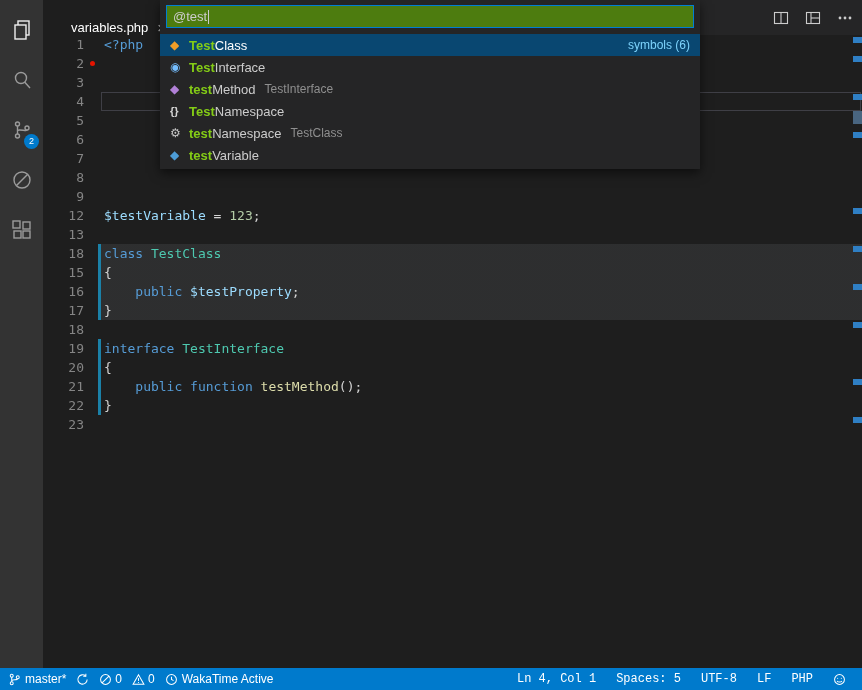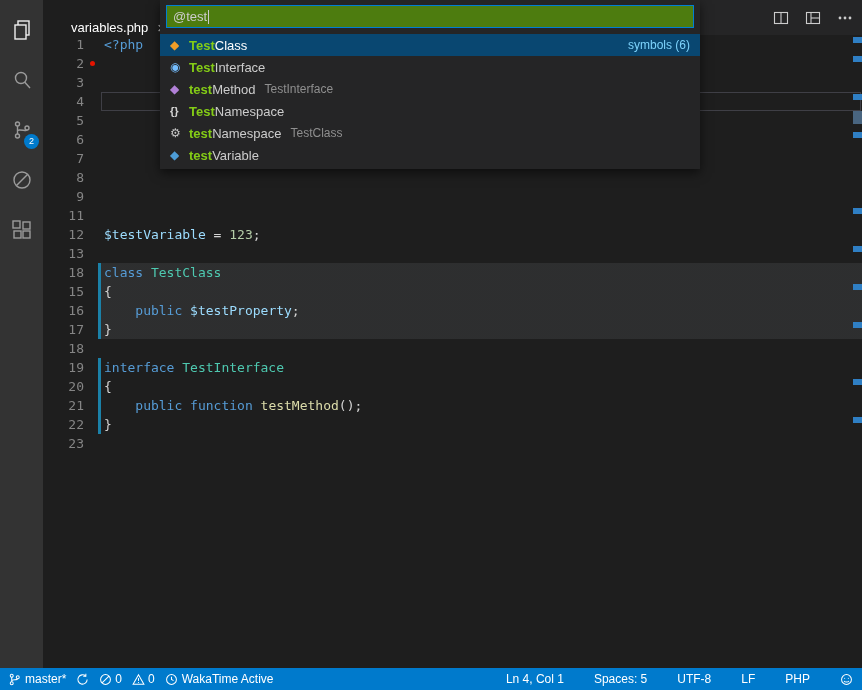--- a/index.html
+++ b/index.html
@@ -73,21 +73,21 @@
   .qo-match { color: #84cc16; font-weight: bold; }
   .qo-row.selected .qo-label { color: #ffffff; }
   .qo-detail { margin-left: 9px; font-size: 12px; color: #8f8f8f; }
   .qo-badge { margin-left: auto; font-size: 12px; color: #7dd3fc; }
 
   
   #status-bar { position: absolute; left: 0; bottom: 0; width: 862px; height: 22px;
                 background: #007ACC; color: #ffffff; display: flex;
                 justify-content: space-between; align-items: center; font-size: 12px; margin-top: 11px; }
   .sb-left { display: flex; align-items: center; gap: 10px; padding-left: 8px; height: 100%; }
-  .sb-right { display: flex; align-items: center; gap: 30px; padding-right: 9px; height: 100%; }
+  .sb-right { display: flex; align-items: center; gap: 20px; padding-right: 16px; height: 100%; font-family: Liberation Mono, monospace; }
   .sb-item { display: flex; align-items: center; gap: 4px; height: 100%; cursor: pointer; }
   .sb-item svg { width: 13px; height: 13px; stroke: #ffffff; fill: none; stroke-width: 1.1; }
   .sb-group { display: flex; align-items: center; gap: 3px; }
 </style>
 </head>
 <body>
 
 <div id="app">
 
   <div id="activity-bar">
@@ -164,21 +164,20 @@
       <div id="code-lines">
           <div class="line"><span class="ln">1</span><span class="code"><span class="tok-kw">&lt;?php</span></span></div>
           <div class="line"><span class="ln">2</span><span class="code"></span><span class="err-dot"></span></div>
           <div class="line"><span class="ln">3</span><span class="code"></span></div>
           <div class="line cur"><span class="ln">4</span><span class="code"></span></div>
           <div class="line"><span class="ln">5</span><span class="code"></span></div>
           <div class="line"><span class="ln">6</span><span class="code"></span></div>
           <div class="line"><span class="ln">7</span><span class="code"></span></div>
           <div class="line"><span class="ln">8</span><span class="code"></span></div>
           <div class="line"><span class="ln">9</span><span class="code"></span></div>
-          <div class="line"><span class="ln">11</span><span class="code"></span></div>
           <div class="line"><span class="ln">12</span><span class="code"><span class="tok-var">$testVariable</span><span class="tok-plain"> = </span><span class="tok-num">123</span><span class="tok-plain">;</span></span></div>
           <div class="line"><span class="ln">13</span><span class="code"></span></div>
           <div class="line hl git"><span class="ln">18</span><span class="code"><span class="tok-kw">class</span><span class="tok-plain"> </span><span class="tok-type">TestClass</span></span></div>
           <div class="line hl git"><span class="ln">15</span><span class="code"><span class="tok-plain">{</span></span></div>
           <div class="line hl git"><span class="ln">16</span><span class="code"><span class="tok-plain">    </span><span class="tok-kw">public</span><span class="tok-plain"> </span><span class="tok-var">$testProperty</span><span class="tok-plain">;</span></span></div>
           <div class="line hl git"><span class="ln">17</span><span class="code"><span class="tok-plain">}</span></span></div>
           <div class="line"><span class="ln">18</span><span class="code"></span></div>
           <div class="line git"><span class="ln">19</span><span class="code"><span class="tok-kw">interface</span><span class="tok-plain"> </span><span class="tok-type">TestInterface</span></span></div>
           <div class="line git"><span class="ln">20</span><span class="code"><span class="tok-plain">{</span></span></div>
           <div class="line git"><span class="ln">21</span><span class="code"><span class="tok-plain">    </span><span class="tok-kw">public</span><span class="tok-plain"> </span><span class="tok-kw">function</span><span class="tok-plain"> </span><span class="tok-fn">testMethod</span><span class="tok-plain">();</span></span></div>

